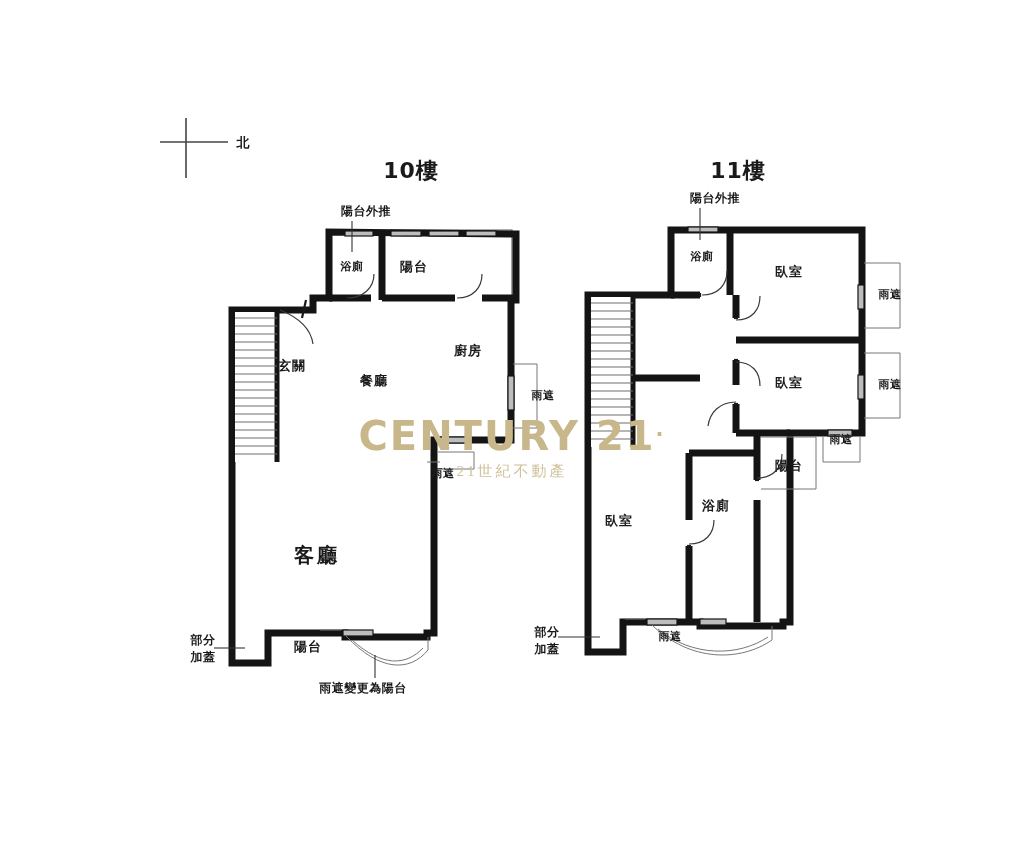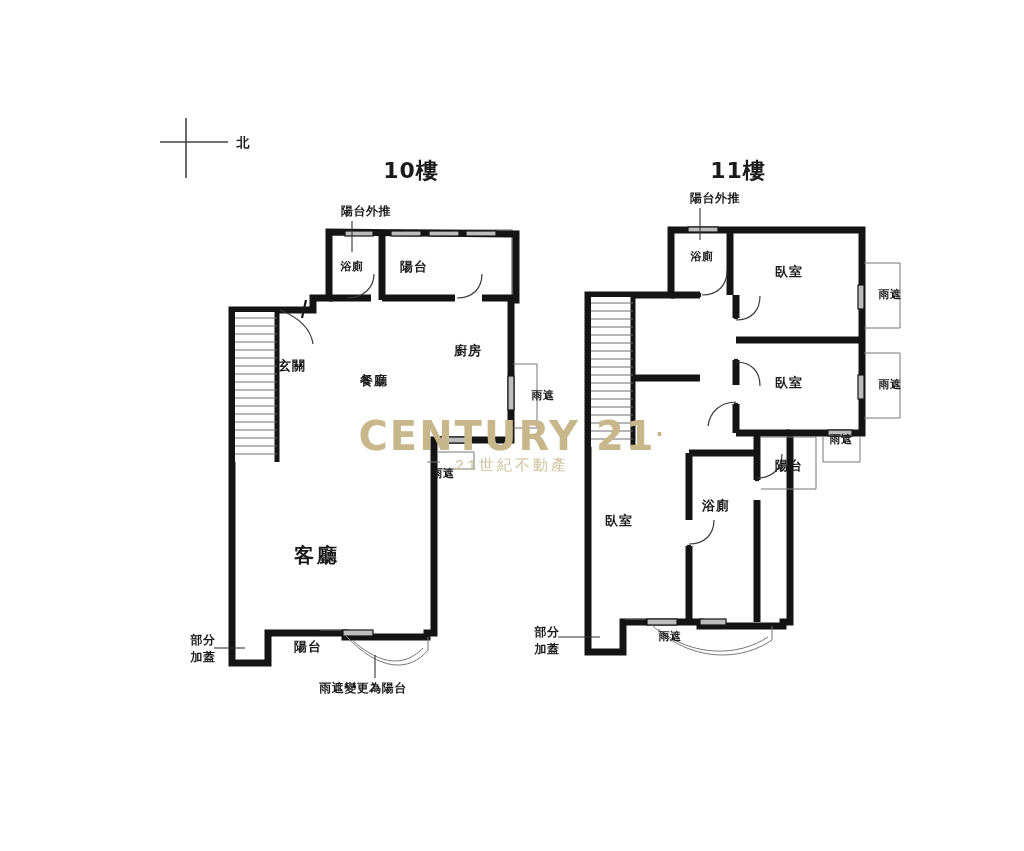--- a/index.html
+++ b/index.html
@@ -65,24 +65,25 @@
     font-family: "DejaVu Sans", "Liberation Sans", sans-serif;
     font-size: 40px;
     font-weight: 700;
     letter-spacing: 2px;
     color: #c8b78a;
     line-height: 1;
     white-space: nowrap;
   }
   #wm-main .reg { font-size: 21px; vertical-align: super; }
   #wm-sub {
-    font-family: Liberation Mono, monospace;
+    font-family: Liberation Serif, serif;
     font-size: 15px;
     letter-spacing: 3px;
     color: #cfc09a;
+    margin-top: 6px;
     white-space: nowrap;
   }
 </style>
 </head>
 <body>
 
 <div id="plan-root">
 
   <svg class="plan-svg" viewBox="0 0 1024 851">
 

